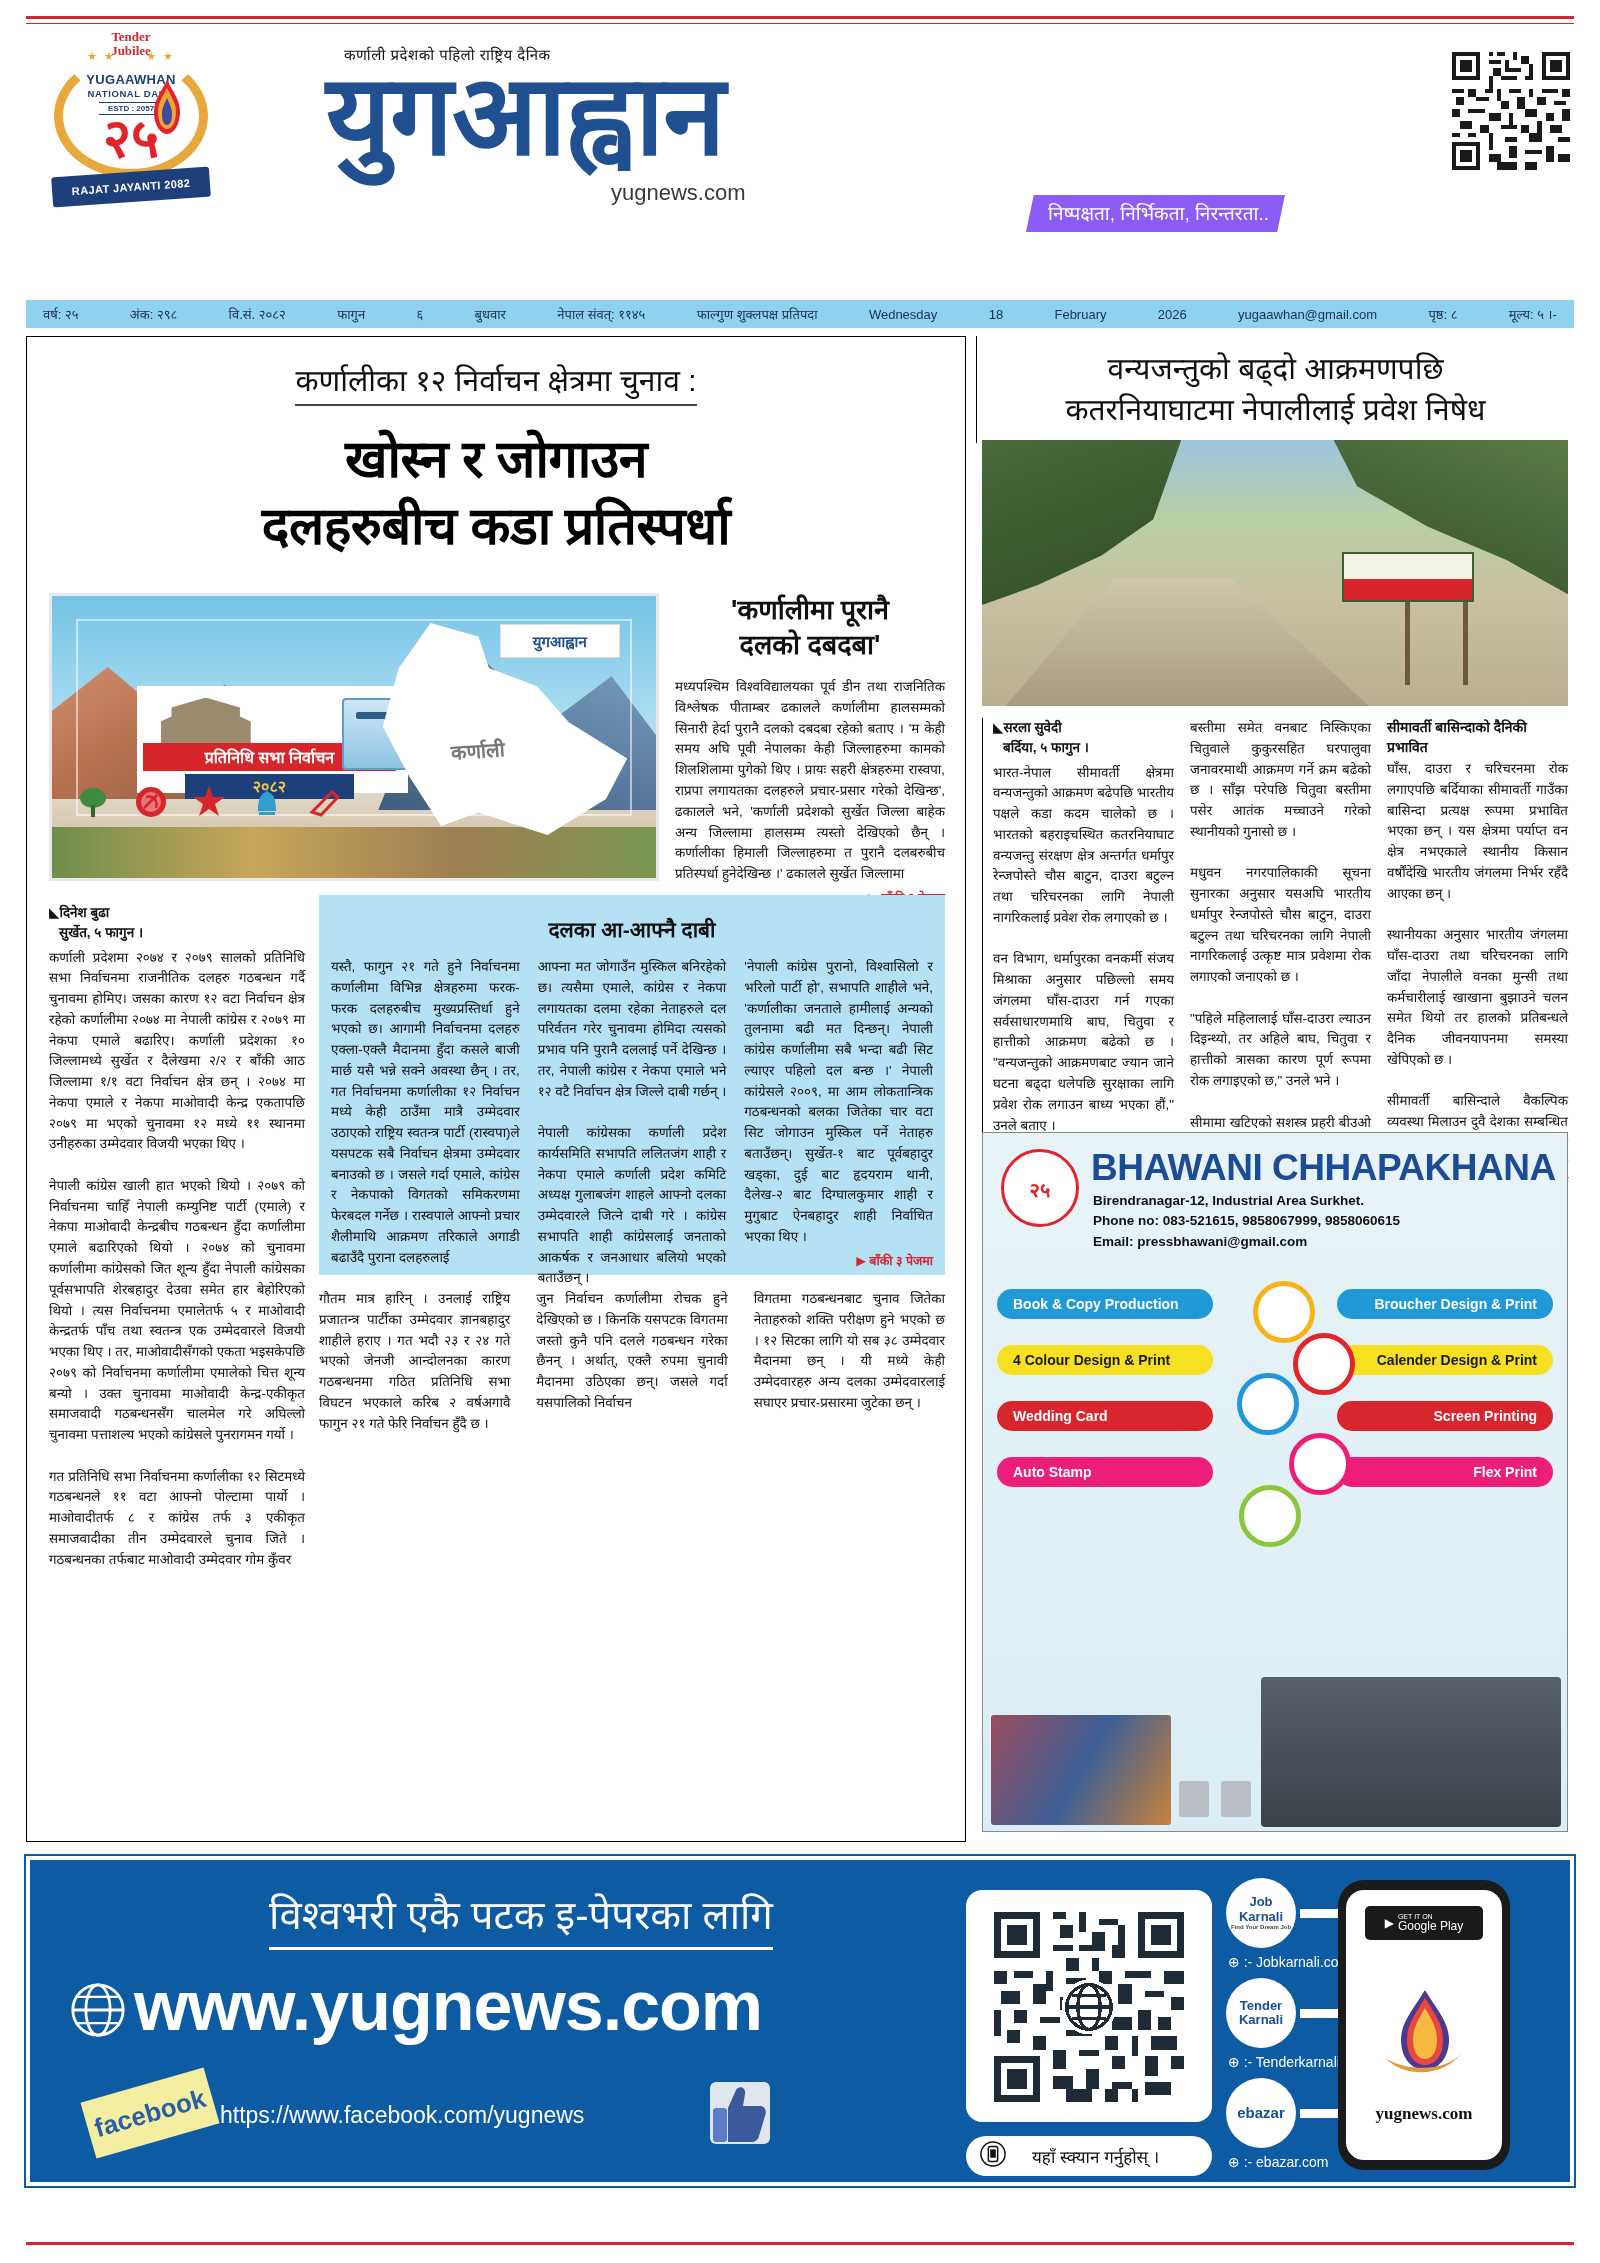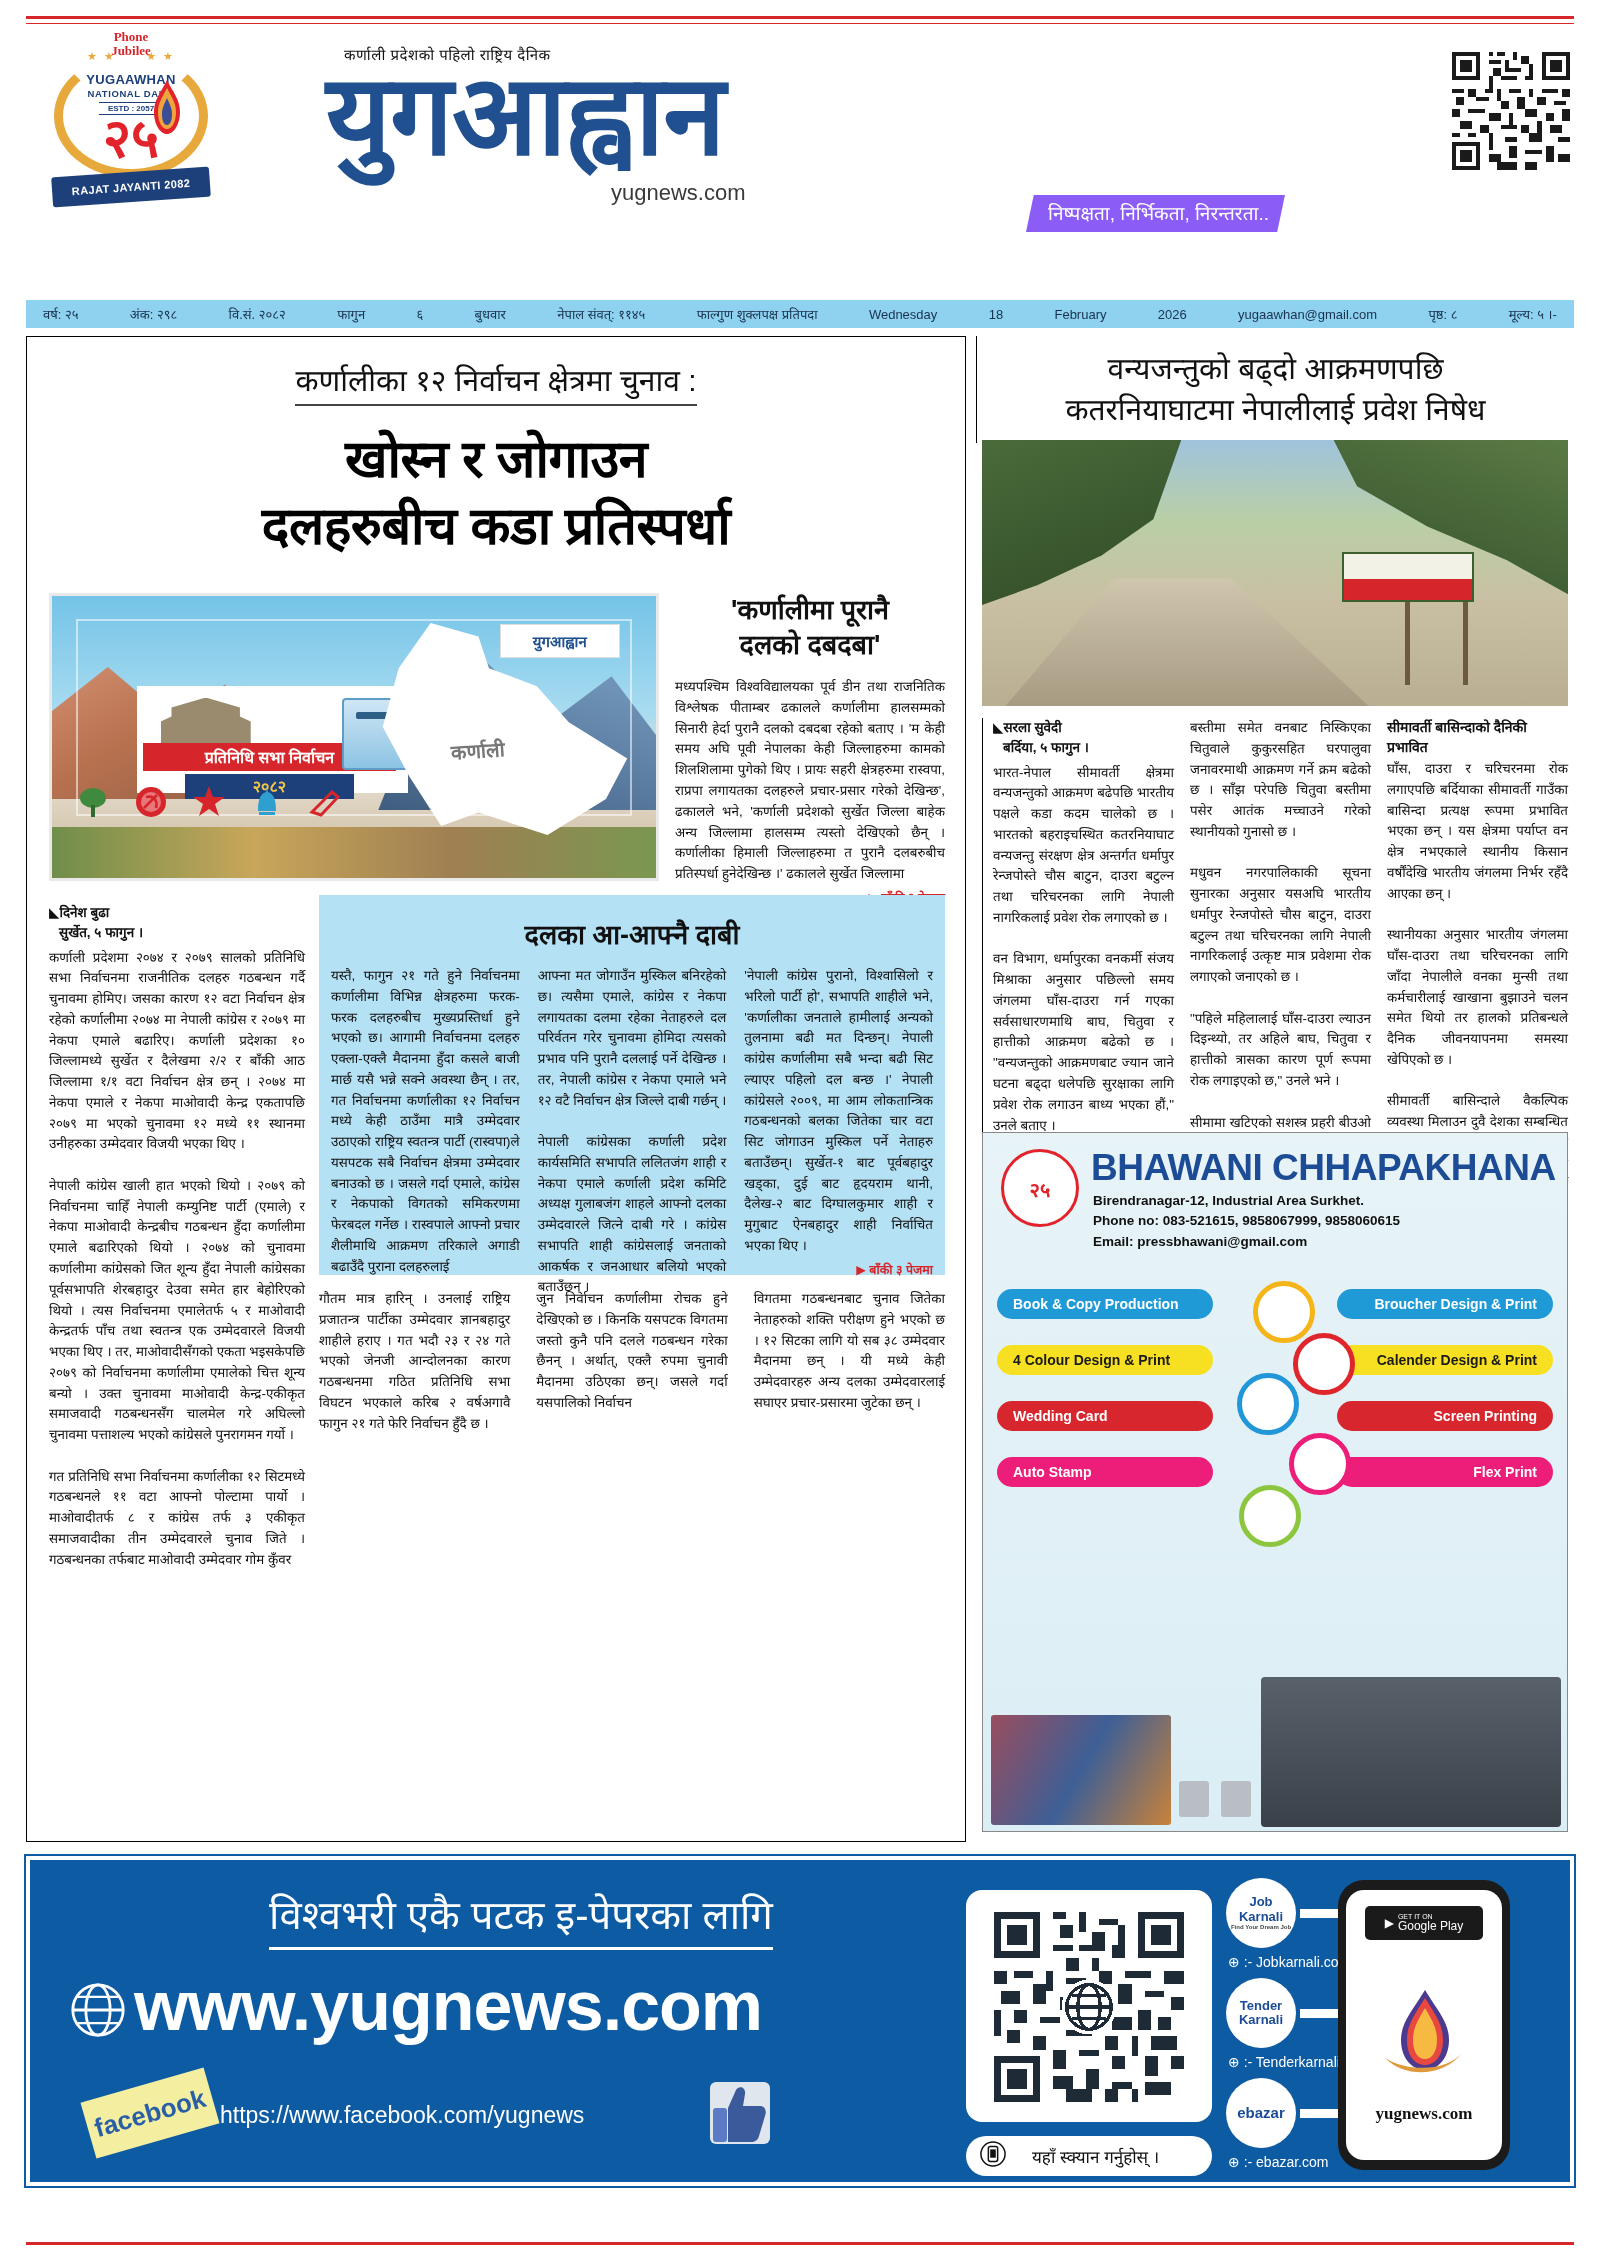--- a/index.html
+++ b/index.html
@@ -182,21 +182,21 @@
   .byline .arrow { color:#111; }
   .byline .place { display:block; padding-left:10px; }
 
   .col-text { font-size:13.4px; line-height:1.55; text-align:justify; color:#111; }
 
   .lcol1 { position:absolute; left:22px; top:0; width:256px; }
   .claims-box {
     position:absolute; left:292px; top:-8px; width:626px; height:380px;
     background:#b5e1f5; padding:8px 12px 10px 12px;
   }
-  .claims-title { text-align:center; font-size:27px; font-weight:bold; color:#111; margin:12px 0 14px; }
+  .claims-title { text-align:center; font-size:21px; font-weight:bold; color:#111; margin:12px 0 14px; }
   .claims-cols { display:grid; grid-template-columns:1fr 1fr 1fr; gap:18px; }
   .contmark { color:#d6262b; font-size:12.5px; font-weight:bold; text-align:right; margin-top:4px; }
   .contmark .tri { color:#d6262b; }
 
   .bottom-cols {
     position:absolute; left:292px; top:386px; width:626px;
     display:grid; grid-template-columns:1fr 1fr 1fr; gap:26px;
   }
 
   
@@ -334,21 +334,21 @@
 <div class="page">
 
   <div class="top-rule-1"></div>
   <div class="top-rule-2"></div>
 
   <div class="masthead">
 
     <div class="jubilee-logo">
       <div class="jl-wreath"></div>
       <div class="jl-silver">
-        <span>Phone</span><br>
+        <span>Tender</span><br>
         <span>Jubilee</span>
       </div>
       <div class="jl-stars">★ ★&nbsp;&nbsp;&nbsp;&nbsp;&nbsp;&nbsp;★ ★</div>
       <div class="jl-brand">YUGAAWHAN</div>
       <div class="jl-sub">NATIONAL DAILY</div>
       <div class="jl-estd">ESTD : 2057</div>
       <div class="jl-25">२५</div>
       <div class="jl-flame">
         <svg viewBox="0 0 34 58" width="34" height="58">
           <path d="M17 2 C24 16 30 22 30 34 C30 46 24 56 17 56 C10 56 4 46 4 34 C4 22 10 16 17 2 Z" fill="#e2232b"></path>

